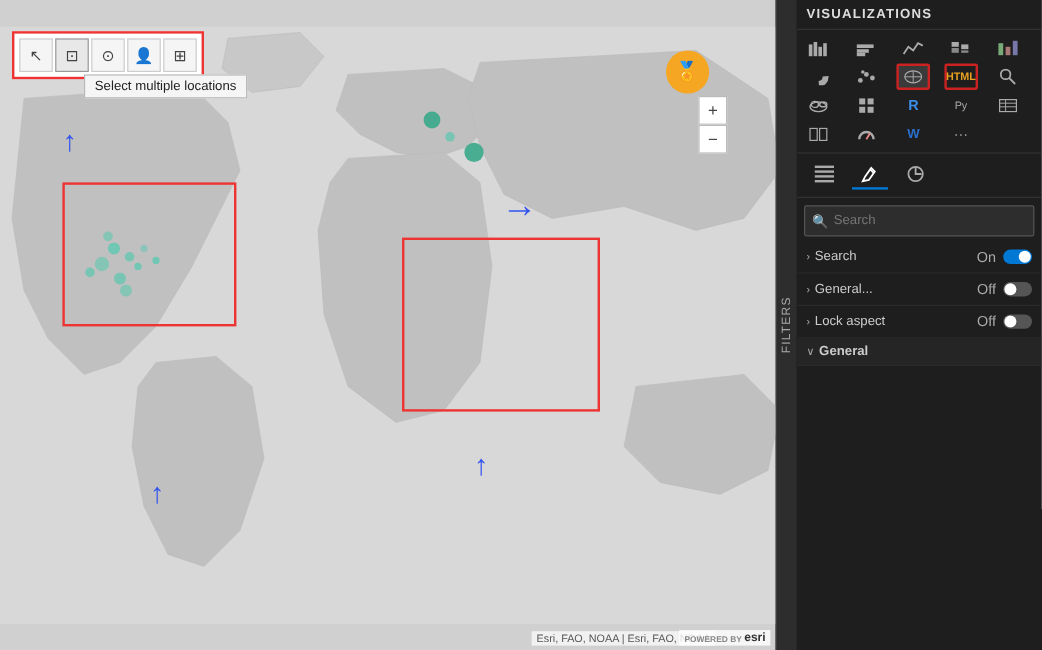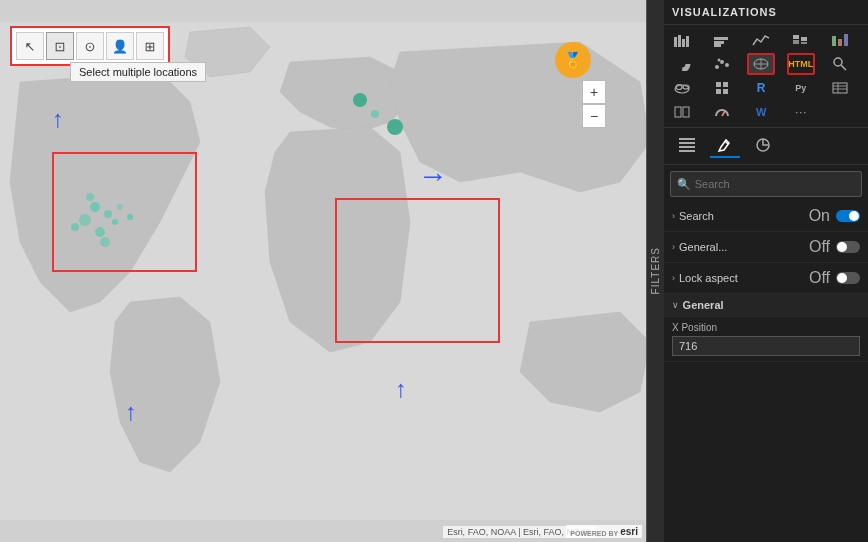--- a/index.html
+++ b/index.html
@@ -232,21 +232,21 @@
       font-size: 9px;
       margin-right: 4px;
     }
     .format-label {
       color: #ccc;
       font-size: 11px;
       flex: 1;
     }
     .format-value {
       color: #aaa;
-      font-size: 16px;
+      font-size: 12px;
       margin-right: 6px;
     }
     .toggle-off {
       display: inline-flex;
       align-items: center;
     }
     .toggle-track {
       width: 24px; height: 12px;
       background: #555;
       border-radius: 6px;
@@ -515,21 +515,21 @@
     </div>
     <div class="viz-icon" title="Grid">
       <svg width="14" height="14" viewBox="0 0 14 14">
           <rect x="1" y="1" width="5" height="5" fill="#aaa"></rect>
           <rect x="8" y="1" width="5" height="5" fill="#aaa"></rect>
           <rect x="1" y="8" width="5" height="5" fill="#aaa"></rect>
           <rect x="8" y="8" width="5" height="5" fill="#aaa"></rect>
         </svg>
     </div>
     <div class="viz-icon" title="R visual" style="color:#3a8ce8;font-weight:bold;font-size:12px;">R</div>
-    <div class="viz-icon" title="Python visual" style="color:#aaa;font-size:9px;font-weight:bold;text-align:center;">Py</div>
+    <div class="viz-icon" title="Python visual" style="color:#aaa;font-size:9px;font-weight:normal;text-align:center;">Py</div>
     <div class="viz-icon" title="Table">
       <svg width="16" height="12" viewBox="0 0 16 12">
           <rect x="1" y="1" width="14" height="10" fill="none" stroke="#aaa" stroke-width="1"></rect>
           <line x1="1" y1="4" x2="15" y2="4" stroke="#aaa" stroke-width="0.8"></line>
           <line x1="1" y1="7" x2="15" y2="7" stroke="#aaa" stroke-width="0.8"></line>
           <line x1="6" y1="1" x2="6" y2="11" stroke="#aaa" stroke-width="0.8"></line>
         </svg>
     </div>
 
     <div class="viz-icon" title="Cards">
@@ -608,18 +608,14 @@
           <div class="toggle-thumb off"></div>
         </div>
     </div>
   </div>
 
   <div class="section-header">
     <span class="section-chevron">∨</span>
     <span class="section-label">General</span>
   </div>
 
-  <div class="field-group">
-    <div class="field-label">X Position</div>
-    <input class="field-input" type="text" value="716" style="">
-  </div>
 
 </div>
 
 </body></html>

